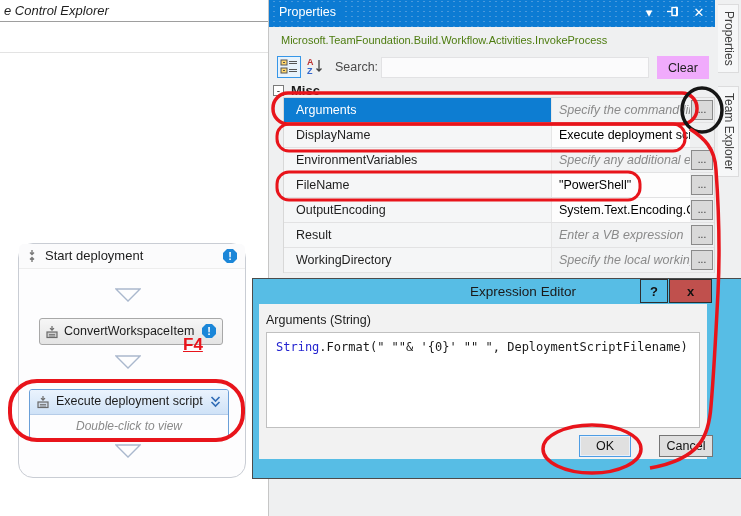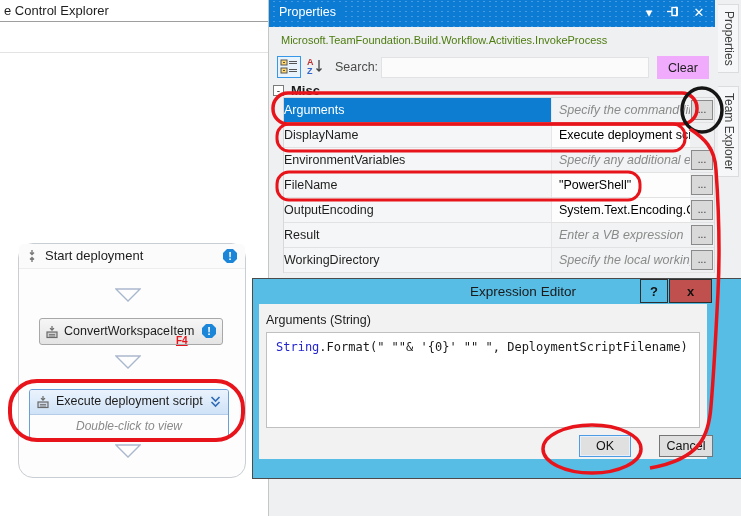--- a/index.html
+++ b/index.html
@@ -1,58 +1,58 @@
 <!DOCTYPE html>
 <html><head>
 <meta charset="utf-8">
 <style>
   * { margin:0; padding:0; box-sizing:border-box; }
   html,body { width:741px; height:516px; }
   body { font-family:"Liberation Sans", sans-serif; position:relative; background:#fff; overflow:hidden; }
 
   
   .left-panel { position:absolute; left:0; top:0; width:268px; height:516px; background:#fff; }
-  .doc-tab { position:absolute; left:0; top:0; width:268px; height:22px; border-bottom:1px solid #9e9e9e; }
+  .doc-tab { position:absolute; left:0; top:0; width:268px; height:22px; border-bottom:1px solid #9e9e9e;font-style:italic; }
   .doc-tab-label { position:absolute; left:4px; top:3px; font-size:13px; color:#1e1e1e; white-space:nowrap; }
   .doc-rule2 { position:absolute; left:0; top:52px; width:268px; border-bottom:1px solid #e3e3e3; }
 
   
   .seq { position:absolute; left:18px; top:243px; width:228px; height:235px; background:#fdfdfe; border:1px solid #c9cdd4; border-radius:15px; }
   .seq-header { position:relative; height:25px; border-bottom:1px solid #ededed; background:#fbfbfc; border-radius:5px 5px 0 0; }
   .seq-title { position:absolute; left:26px; top:4px; font-size:13px; color:#1c1c1c; white-space:nowrap; }
   .seq-icon { position:absolute; left:6px; top:5px; }
   .info-badge { position:absolute; top:4px; width:16px; height:16px; }
   .tri { position:absolute; left:96px; width:26px; height:14px; }
   .act-box { position:absolute; left:20px; width:184px; height:27px; background:linear-gradient(#f6f6f6,#e4e4e4); border:1px solid #a8a8a8; border-radius:3px; }
   .act-label { position:absolute; left:24px; top:5px; font-size:12.5px; color:#1c1c1c; white-space:nowrap; }
   .act-icon { position:absolute; left:5px; top:6px; }
   .exec { position:absolute; left:10px; top:145px; width:200px; height:50px; border:1px solid #6a9fd8; border-radius:3px; background:#fdfdfe; }
   .exec-header { position:relative; height:25px; background:linear-gradient(#eaf3fd,#cfe2f7); border-bottom:1px solid #b5cce8; border-radius:2px 2px 0 0; }
   .exec-body { height:23px; text-align:center; font-style:italic; font-size:12px; color:#8a8a8a; line-height:23px; }
-  .f4-note { position:absolute; left:176px; top:335px; color:#e8141b; font-weight:bold; font-size:10px;text-decoration:underline; }
+  .f4-note { position:absolute; left:183px; top:335px; color:#e8141b; font-weight:bold; font-size:17px;text-decoration:underline; }
 
   
   .props { position:absolute; left:268px; top:0; width:447px; height:516px; background:#eff0f1; border-left:1px solid #c6c6c6; }
   .props-titlebar { position:absolute; left:0; top:0; width:447px; height:27px; background:#0c7bd3;
     background-image:radial-gradient(#4798dc 1px, transparent 1.3px); background-size:6px 5px; background-position:2px 9px; }
   .props-title { position:absolute; left:10px; top:5px; color:#fff; font-size:12.5px; background:#0c7bd3; padding-right:6px; }
   .tb-icon { position:absolute; top:5px; color:#fff; font-size:13px; line-height:16px; width:18px; text-align:center; cursor:default; }
   .props-objname { position:absolute; left:12px; top:34px; font-size:11px; color:#4d7c0f; width:430px; white-space:nowrap; overflow:hidden; }
   .props-toolbar { position:absolute; left:0; top:56px; width:447px; height:24px; }
   .btn-cat { position:absolute; left:8px; top:0; width:24px; height:22px; background:#e8f3fc; border:1px solid #3696e8; }
   .btn-az { position:absolute; left:35px; top:0; width:24px; height:22px; }
   .search-label { position:absolute; left:66px; top:4px; font-size:12.5px; color:#4a4a4a; }
   .search-input { position:absolute; left:112px; top:1px; width:268px; height:21px; background:#fbfbfc; border:1px solid #e2e2e4; font-size:12px; padding:0 4px; font-family:"Liberation Sans",sans-serif; }
   .btn-clear { position:absolute; left:388px; top:0; width:52px; height:23px; background:#f0abfc; border:none; font-size:12.5px; color:#1e1e1e; font-family:"Liberation Sans",sans-serif; }
   .misc-row { position:absolute; left:4px; top:84px; height:14px; }
   .expander { position:absolute; left:0; top:1px; width:11px; height:11px; border:1px solid #7a7a7a; background:#fff; font-size:10px; line-height:9px; text-align:center; color:#333; }
   .misc-label { position:absolute; left:18px; top:-1px; font-weight:bold; font-size:13px; color:#1a1a1a; }
   .pgrid { position:absolute; left:14px; top:97px; width:432px; border:1px solid #d8d8d8; border-bottom:none; background:#f4f5f6; }
   .prow { display:flex; height:25px; border-bottom:1px solid #e2e2e3; }
-  .pname { width:268px; background:#f5f6f7; font-size:12.5px; color:#1e1e1e; line-height:24px; padding-left:0; border-right:1px solid #e6e6e6; white-space:nowrap; overflow:hidden; }
+  .pname { width:268px; background:#f5f6f7; font-size:12.5px; color:#1e1e1e; line-height:24px; padding-left:12px; border-right:1px solid #e6e6e6; white-space:nowrap; overflow:hidden; }
   .pval { width:138px; font-size:12.5px; color:#000; line-height:24px; padding-left:7px; background:#fdfdfd; white-space:nowrap; overflow:hidden; }
   .pval.ph { font-style:italic; color:#8a8a8a; background:#f2f3f4; }
   .pbtncell { flex:1; position:relative; background:#eff0f1; }
   .btn-ellipsis { position:absolute; right:1px; top:2px; width:22px; height:20px; background:#d9d9d9; border:1px solid #8a8a8a; font-size:10px; line-height:10px; color:#333; font-family:"Liberation Sans",sans-serif; }
   .prow.sel .pname { background:#0d7dd2; color:#fff; }
 
   
   .side-strip { position:absolute; left:715px; top:0; width:26px; height:516px; background:#eff0f1; }
   .vtab { position:absolute; left:3px; width:21px; background:#f6f7f8; border:1px solid #dcdcdd; border-left:none;
     writing-mode:vertical-rl; font-size:12px; color:#3f3f3f; padding:6px 2px; white-space:nowrap; }

